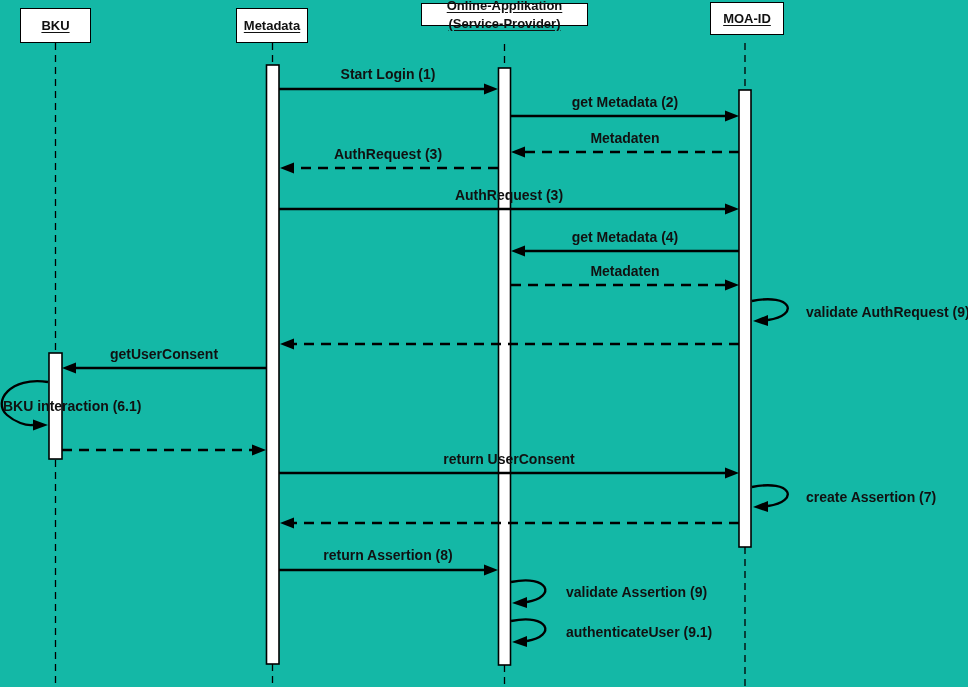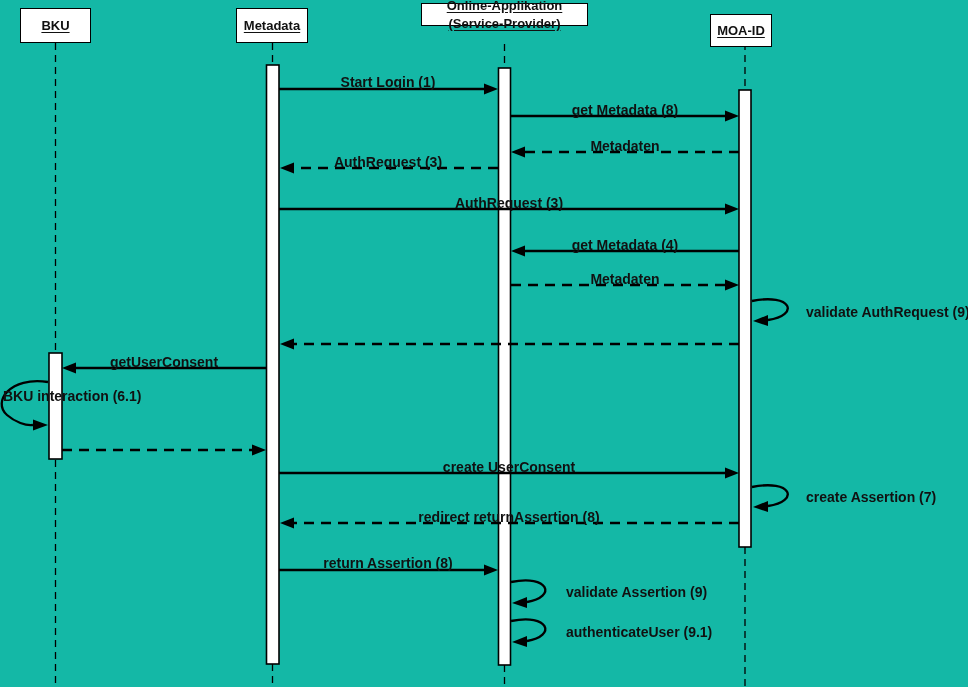--- a/index.html
+++ b/index.html
@@ -10,21 +10,21 @@
     position:absolute; box-sizing:border-box;
     border:1.6px solid #000; background:#fff;
     display:flex; align-items:center; justify-content:center;
     text-align:center; font-size:13px; color:#111; padding:1px 4px;
   }
   .actor .actor-name { text-decoration:underline; text-underline-offset:2px; line-height:1.35; }
   .msg {
     position:absolute; font-size:14px; color:#111;
     white-space:nowrap; line-height:1.15;
   }
-  .msg.centered { transform:translateX(-50%);margin-top:8px; }
+  .msg.centered { transform:translateX(-50%); }
 </style>
 </head>
 <body>
 
 <div class="stage">
 
   <svg class="canvas" width="968" height="687" viewBox="0 0 968 687">
 
     <g stroke="#000" stroke-width="1.3" stroke-dasharray="7 5">
       <line x1="55.5" y1="43" x2="55.5" y2="353"></line>
@@ -140,34 +140,33 @@
 
   <div class="actor" style="left:20px; top:8px; width:71px; height:35px;">
     <span class="actor-name">BKU</span>
   </div>
   <div class="actor" style="left:236px; top:8px; width:72px; height:35px;">
     <span class="actor-name">Metadata</span>
   </div>
   <div class="actor" style="left:421px; top:3px; width:167px; height:23px;">
     <span class="actor-name">Online-Applikation (Service-Provider)</span>
   </div>
-  <div class="actor" style="left:710px; top:14px; width:62px; height:33px;">
+  <div class="actor" style="left:710px; top:2px; width:74px; height:33px;">
     <span class="actor-name">MOA-ID</span>
   </div>
 
   <div class="msg centered" style="left:388px; top:66px;">Start Login (1)</div>
-  <div class="msg centered" style="left:625px; top:94px;">get Metadata (8)</div>
+  <div class="msg centered" style="left:625px; top:94px;">get Metadata (2)</div>
   <div class="msg centered" style="left:625px; top:130px;">Metadaten</div>
   <div class="msg centered" style="left:388px; top:146px;">AuthRequest (3)</div>
   <div class="msg centered" style="left:509px; top:187px;">AuthRequest (3)</div>
   <div class="msg centered" style="left:625px; top:229px;">get Metadata (4)</div>
   <div class="msg centered" style="left:625px; top:263px;">Metadaten</div>
   <div class="msg" style="left:806px; top:304px;">validate AuthRequest (9)</div>
   <div class="msg centered" style="left:164px; top:346px;text-align:center;">getUserConsent</div>
-  <div class="msg" style="left:3px;   top:388px;text-align:center;">BKU interaction (6.1)</div>
-  <div class="msg centered" style="left:509px; top:451px;">create UserConsent</div>
+  <div class="msg" style="left:3px;   top:398px;text-align:center;">BKU interaction (6.1)</div>
+  <div class="msg centered" style="left:509px; top:451px;">return UserConsent</div>
   <div class="msg" style="left:806px; top:489px;">create Assertion (7)</div>
-  <div class="msg centered" style="left:509px; top:501px;">redirect returnAssertion (8)</div>
   <div class="msg centered" style="left:388px; top:547px;">return Assertion (8)</div>
   <div class="msg" style="left:566px; top:584px;">validate Assertion (9)</div>
   <div class="msg" style="left:566px; top:624px;">authenticateUser (9.1)</div>
 
 </div>
 
 </body></html>

